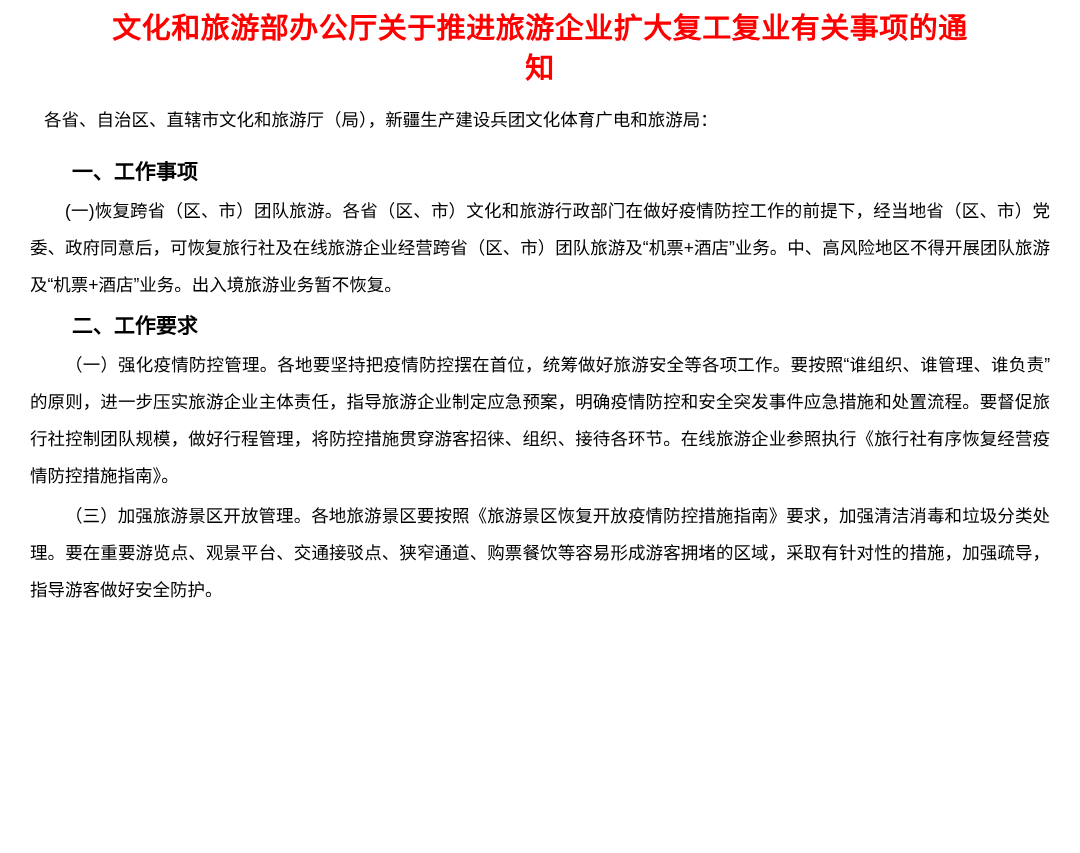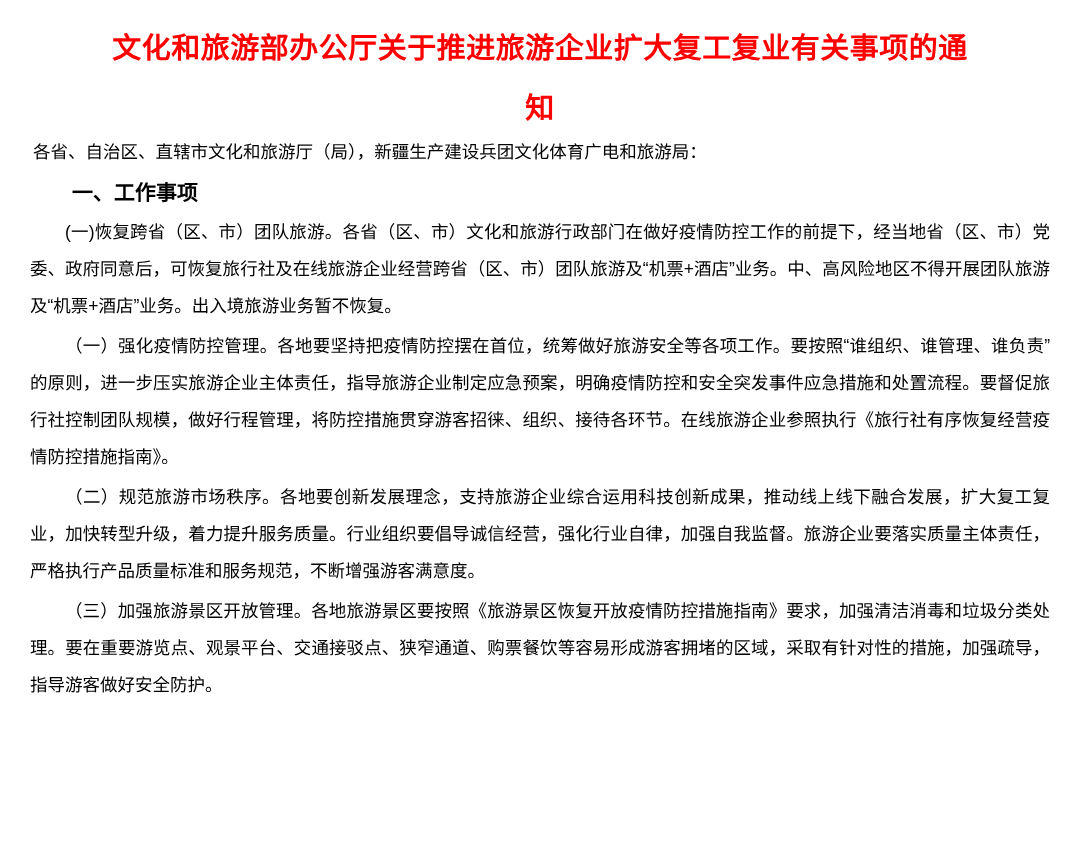--- a/index.html
+++ b/index.html
@@ -23,30 +23,29 @@
     margin: 0 0 6px 0;
     color: #fe0000;
     font-size: 29px;
     font-weight: 700;
     line-height: 40px;
     text-align: center;
     letter-spacing: 0.5px;
   }
   .title .tline {
     display: block;
-    margin-top: 20px;
   }
   .bodytext {
     font-size: 17.5px;
     line-height: 37px;
     text-align: justify;
     text-justify: inter-ideograph;
   }
   .recipient {
-    margin: 3px;
+    margin: 14px;
     text-indent: 0;
   }
   .para {
     margin: 3px 0 0 0;
     text-indent: 2em;
   }
   .sec-heading {
     margin: 3px 0 0 0;
     font-size: 21px;
     line-height: 37px;
@@ -70,26 +69,24 @@
   <p class="bodytext recipient">各省、自治区、直辖市文化和旅游厅（局），新疆生产建设兵团文化体育广电和旅游局：</p>
 
 
   <h2 class="sec-heading">一、工作事项</h2>
 
   <p class="bodytext para">
     <strong class="lead">(一)恢复跨省（区、市）团队旅游。</strong><span>各省（区、市）文化和旅游行政部门在做好疫情防控工作的前提下，经当地省（区、市）党委、政府同意后，可恢复旅行社及在线旅游企业经营跨省（区、市）团队旅游及“机票+酒店”业务。中、高风险地区不得开展团队旅游及“机票+酒店”业务。出入境旅游业务暂不恢复。</span>
   </p>
 
 
+  <h2 class="sec-heading">二、工作要求</h2>
 
   <p class="bodytext para">
     <strong class="lead">（一）强化疫情防控管理。</strong><span>各地要坚持把疫情防控摆在首位，统筹做好旅游安全等各项工作。要按照“谁组织、谁管理、谁负责”的原则，进一步压实旅游企业主体责任，指导旅游企业制定应急预案，明确疫情防控和安全突发事件应急措施和处置流程。要督促旅行社控制团队规模，做好行程管理，将防控措施贯穿游客招徕、组织、接待各环节。在线旅游企业参照执行《旅行社有序恢复经营疫情防控措施指南》。</span>
   </p>
 
-  <p class="bodytext para">
-    <strong class="lead">（二）规范旅游市场秩序。</strong><span>各地要创新发展理念，支持旅游企业综合运用科技创新成果，推动线上线下融合发展，扩大复工复业，加快转型升级，着力提升服务质量。行业组织要倡导诚信经营，强化行业自律，加强自我监督。旅游企业要落实质量主体责任，严格执行产品质量标准和服务规范，不断增强游客满意度。</span>
-  </p>
 
   <p class="bodytext para">
     <strong class="lead">（三）加强旅游景区开放管理。</strong><span>各地旅游景区要按照《旅游景区恢复开放疫情防控措施指南》要求，加强清洁消毒和垃圾分类处理。要在重要游览点、观景平台、交通接驳点、狭窄通道、购票餐饮等容易形成游客拥堵的区域，采取有针对性的措施，加强疏导，指导游客做好安全防护。</span>
   </p>
 
 </div>
 
 </body></html>

